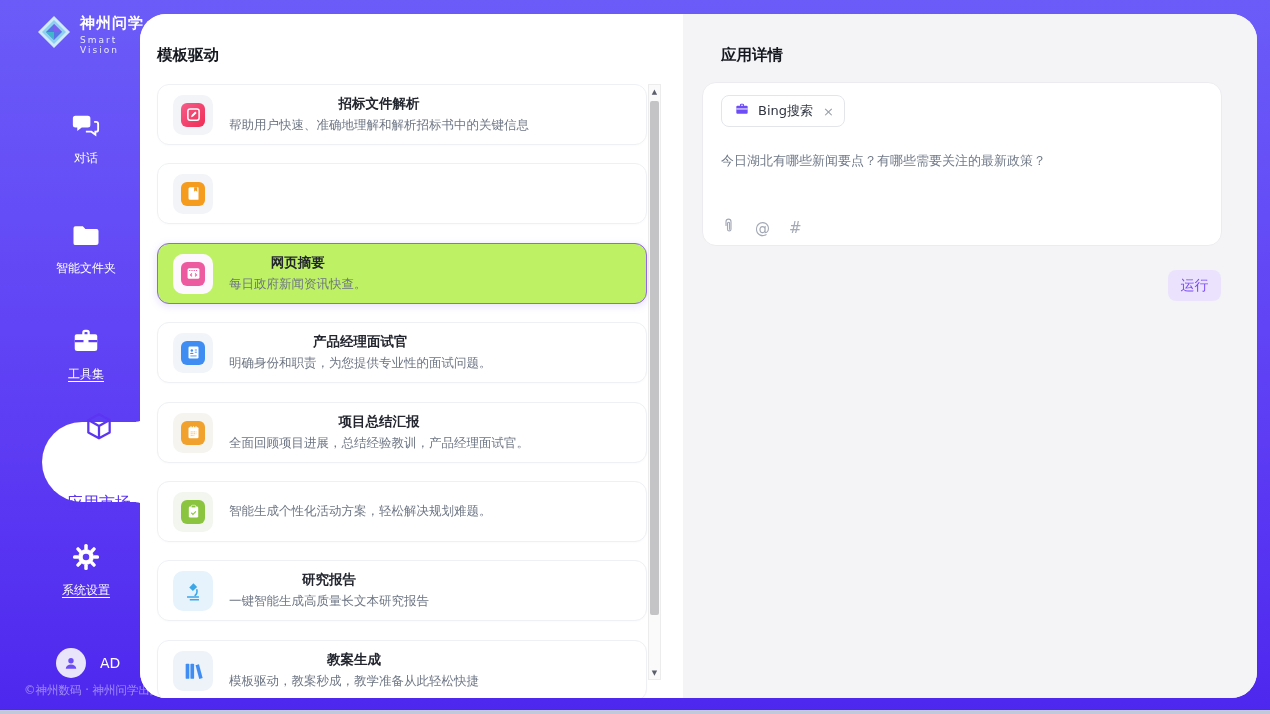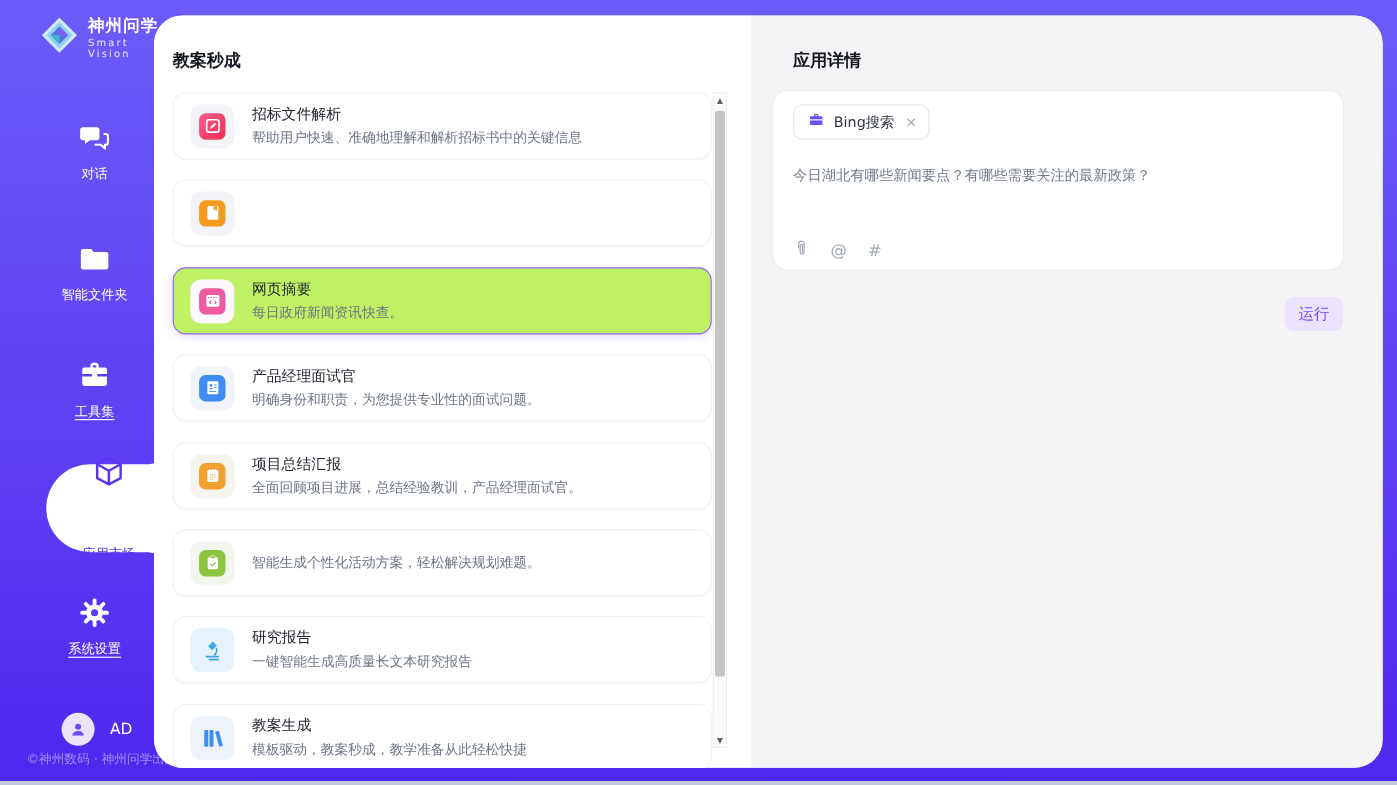--- a/index.html
+++ b/index.html
@@ -16,39 +16,39 @@
   .logo { position:absolute; left:18px; top:12px; display:flex; align-items:center; gap:6px; }
   .logo-text .cn { color:#fff; font-weight:bold; font-size:15px; letter-spacing:1px; }
   .logo-text .en { color:#e8e9ff; font-size:9px; letter-spacing:2px; margin-top:2px; }
   .nav-item { position:absolute; left:0; width:140px; display:flex; flex-direction:column; align-items:center; gap:6px; cursor:pointer; }
   .nav-item .lbl { color:#fff; font-size:12px; }
   .nav-item .lbl.u { text-decoration:underline; text-underline-offset:3px; }
   .active-tab { position:absolute; left:26px; top:422px; width:114px; height:80px; background:#fff; border-radius:40px 0 0 40px; }
   .active-tab::before { content:''; position:absolute; right:0; top:-22px; width:22px; height:22px; border-bottom-right-radius:22px; box-shadow:8px 8px 0 6px #fff; }
   .active-tab::after  { content:''; position:absolute; right:0; bottom:-22px; width:22px; height:22px; border-top-right-radius:22px; box-shadow:8px -8px 0 6px #fff; }
   .active-tab .inner { position:absolute; inset:0; display:flex; flex-direction:column; align-items:center; justify-content:center; gap:4px; }
-  .active-tab .lbl { color:#5b35f2; font-size:12px; text-decoration:underline; text-underline-offset:3px;margin-top:42px; }
+  .active-tab .lbl { color:#5b35f2; font-size:16px; text-decoration:underline; text-underline-offset:3px;margin-top:42px; }
   .user-row { position:absolute; left:40px; top:648px; display:flex; align-items:center; gap:14px; }
   .avatar { width:30px; height:30px; border-radius:50%; background:#e9e4fa; display:flex; align-items:center; justify-content:center; }
   .user-name { color:#fff; font-size:14px; }
   .side-footer { position:absolute; left:8px; top:683px; color:rgba(255,255,255,0.45); font-size:11.5px; white-space:nowrap; }
 
   
   .content { position:absolute; left:140px; top:14px; width:1117px; height:684px; background:#fff; border-radius:26px; overflow:hidden; display:flex; }
 
   
   .list-panel { position:relative; width:543px; height:100%; background:#fff; flex:none; }
   .panel-title { position:absolute; left:17px; top:31px; font-size:15.5px; font-weight:bold; color:#15181f; }
   .cards { position:absolute; left:17px; top:70px; width:490px; }
   .app-card { position:absolute; left:0; width:490px; height:61px; background:#fff; border:1px solid #eef0f3; border-radius:12px; display:flex; align-items:center; padding:0 15px; gap:16px; cursor:pointer; box-shadow:0 1px 2px rgba(20,20,40,0.02); }
   .app-card.selected { background:#bef264; border:1.5px solid #9166f0; box-shadow:0 2px 8px rgba(120,80,240,0.18); }
   .app-icon { width:40px; height:40px; border-radius:10px; display:flex; align-items:center; justify-content:center; flex:none; }
   .glyph { width:24px; height:24px; border-radius:6px; display:flex; align-items:center; justify-content:center; }
   .card-text { display:flex; flex-direction:column; gap:4px; min-width:0; }
-  .card-title { font-size:13.5px; font-weight:normal; color:#23262f; }
+  .card-title { font-size:13.5px; font-weight:bold; color:#23262f;text-align:center; }
   .card-desc { font-size:12.5px; color:#6e7684; white-space:nowrap; overflow:hidden; }
   .ic-bg1 { background:#f3f4f7; } .gl1 { background:linear-gradient(135deg,#f65d8a,#ef2d55); color:#ef2d55; }
   .ic-bg2 { background:#f3f4f7; } .gl2 { background:#f59b1e; color:#f59b1e; }
   .ic-bg3 { background:#fdf8fd; } .gl3 { background:#ee5aa0; color:#ee5aa0; }
   .ic-bg4 { background:#f1f4f9; } .gl4 { background:#3f8cf3; color:#3f8cf3; }
   .ic-bg5 { background:#f6f4ef; } .gl5 { background:#f0a12e; color:#f0a12e; }
   .ic-bg6 { background:#f2f6ee; } .gl6 { background:#8bc53f; color:#8bc53f; }
   .ic-bg7 { background:#e6f3fc; } .gl7 { background:transparent; color:#3aa7e9; }
   .ic-bg8 { background:#eef3fa; } .gl8 { background:transparent; color:#3f8cf3; }
 
@@ -160,21 +160,21 @@
     </span>
     <span class="user-name">AD</span>
   </div>
 
   <div class="side-footer">©神州数码 · 神州问学出品</div>
 </div>
 
 <div class="content">
 
   <div class="list-panel">
-    <div class="panel-title">教案秒成</div>
+    <div class="panel-title">模板驱动</div>
     <div class="cards">
 
       <div class="app-card" style="top:0;">
         <span class="app-icon ic-bg1">
           <span class="glyph gl1">
               <svg width="15" height="15" viewBox="0 0 24 24">
             <rect x="3" y="3" width="18" height="18" rx="3.5" fill="none" stroke="#fff" stroke-width="2.4"></rect>
             <path d="M8 16.2l1.1-3.4 5.6-5.6 2.3 2.3-5.6 5.6-3.4 1.1z" fill="#fff"></path>
               </svg>
             </span>

